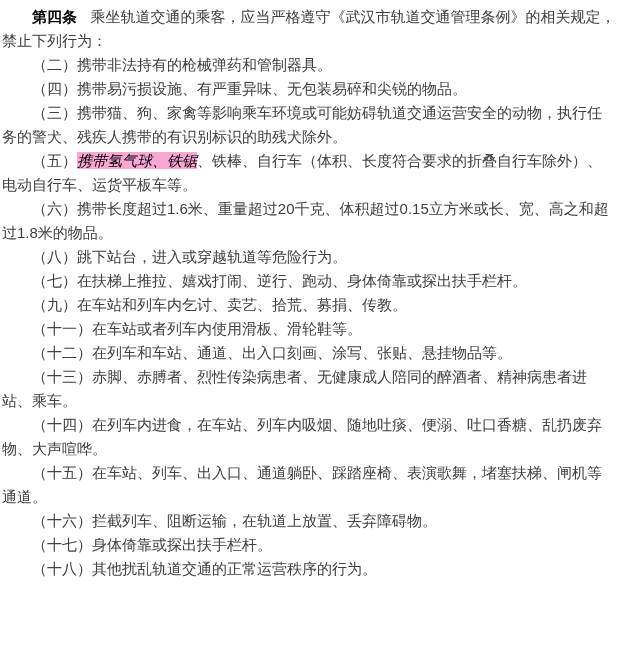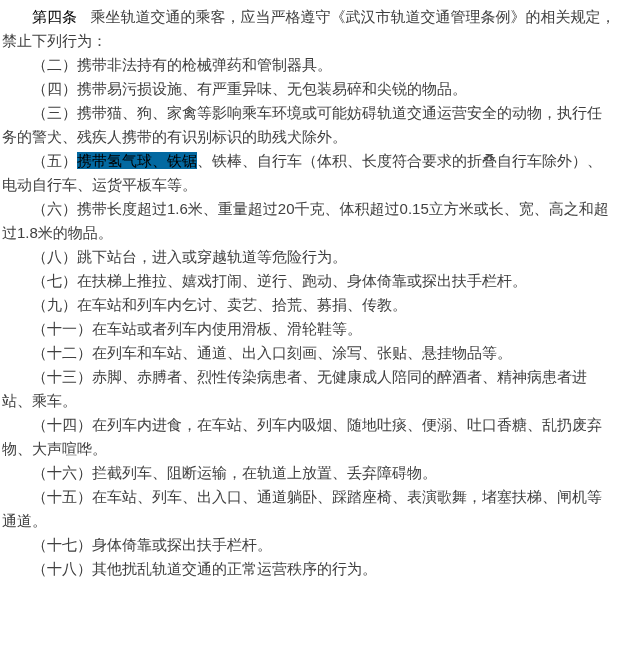--- a/index.html
+++ b/index.html
@@ -14,21 +14,21 @@
     font-size: 15px;
     line-height: 24px;
     color: #404040;
     padding: 5px 1px 0 2px;
   }
   .doc p {
     text-indent: 2em;
     margin: 0;
   }
   .article-label {
-    font-weight: normal;
+    font-weight: bold;
     color: #000000;
     margin-right: 0.9em;
   }
   .hl {
     background: #ffff00;
     color: #000000;
   }
 </style>
 </head>
 <body style="background: rgb(255, 255, 255); color: rgb(64, 64, 64);">
@@ -37,40 +37,40 @@
 
   <p><span class="article-label" style="color: rgb(0, 0, 0);">第四条</span><span>乘坐轨道交通的乘客，应当严格遵守《武汉市轨道交通管理条例》的相关规定，禁止下列行为：</span></p>
 
 
   <p><span>（二）</span><span>携带非法持有的枪械弹药和管制器具。</span></p>
 
   <p><span>（四）</span><span>携带易污损设施、有严重异味、无包装易碎和尖锐的物品。</span></p>
 
   <p><span>（三）</span><span>携带猫、狗、家禽等影响乘车环境或可能妨碍轨道交通运营安全的动物，执行任务的警犬、残疾人携带的有识别标识的助残犬除外。</span></p>
 
-  <p><span>（五）</span><span class="hl" style="background: #0369a1;">携带氢气球、铁锯</span><span>、铁棒、自行车（体积、长度符合要求的折叠自行车除外）、电动自行车、运货平板车等。</span></p>
+  <p><span>（五）</span><span class="hl" style="background: #f9a8d4; font-style: italic;">携带氢气球、铁锯</span><span>、铁棒、自行车（体积、长度符合要求的折叠自行车除外）、电动自行车、运货平板车等。</span></p>
 
   <p><span>（六）</span><span>携带长度超过1.6米、重量超过20千克、体积超过0.15立方米或长、宽、高之和超过1.8米的物品。</span></p>
 
   <p><span>（八）</span><span>跳下站台，进入或穿越轨道等危险行为。</span></p>
 
   <p><span>（七）</span><span>在扶梯上推拉、嬉戏打闹、逆行、跑动、身体倚靠或探出扶手栏杆。</span></p>
 
   <p><span>（九）</span><span>在车站和列车内乞讨、卖艺、拾荒、募捐、传教。</span></p>
 
 
   <p><span>（十一）</span><span>在车站或者列车内使用滑板、滑轮鞋等。</span></p>
 
   <p><span>（十二）</span><span>在列车和车站、通道、出入口刻画、涂写、张贴、悬挂物品等。</span></p>
 
   <p><span>（十三）</span><span>赤脚、赤膊者、烈性传染病患者、无健康成人陪同的醉酒者、精神病患者进站、乘车。</span></p>
 
   <p><span>（十四）</span><span>在列车内进食，在车站、列车内吸烟、随地吐痰、便溺、吐口香糖、乱扔废弃物、大声喧哗。</span></p>
 
+  <p><span>（十五）</span><span>在车站、列车、出入口、通道躺卧、踩踏座椅、表演歌舞，堵塞扶梯、闸机等通道。</span></p>
+
   <p><span>（十六）</span><span>拦截列车、阻断运输，在轨道上放置、丢弃障碍物。</span></p>
-
-  <p><span>（十五）</span><span>在车站、列车、出入口、通道躺卧、踩踏座椅、表演歌舞，堵塞扶梯、闸机等通道。</span></p>
 
   <p><span>（十七）</span><span>身体倚靠或探出扶手栏杆。</span></p>
 
   <p><span>（十八）</span><span>其他扰乱轨道交通的正常运营秩序的行为。</span></p>
 
 </div>
 
 </body></html>

